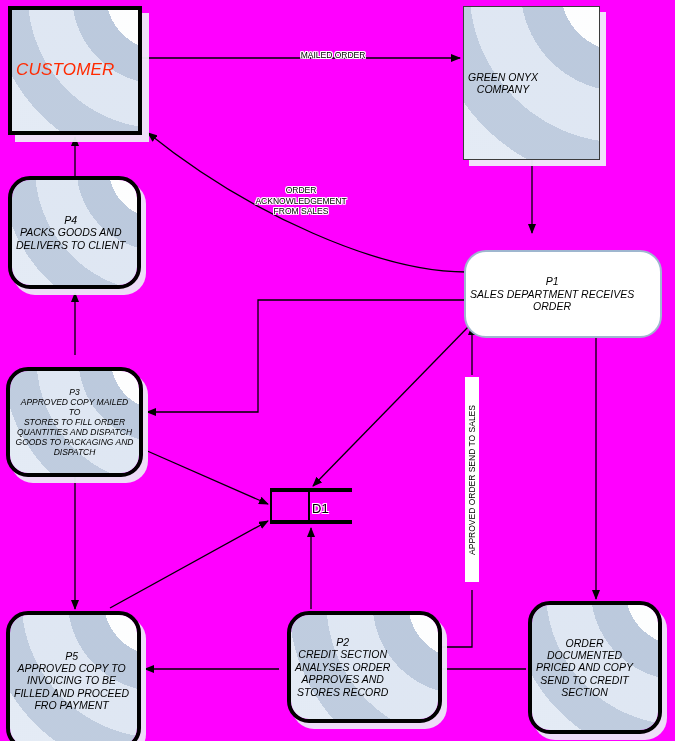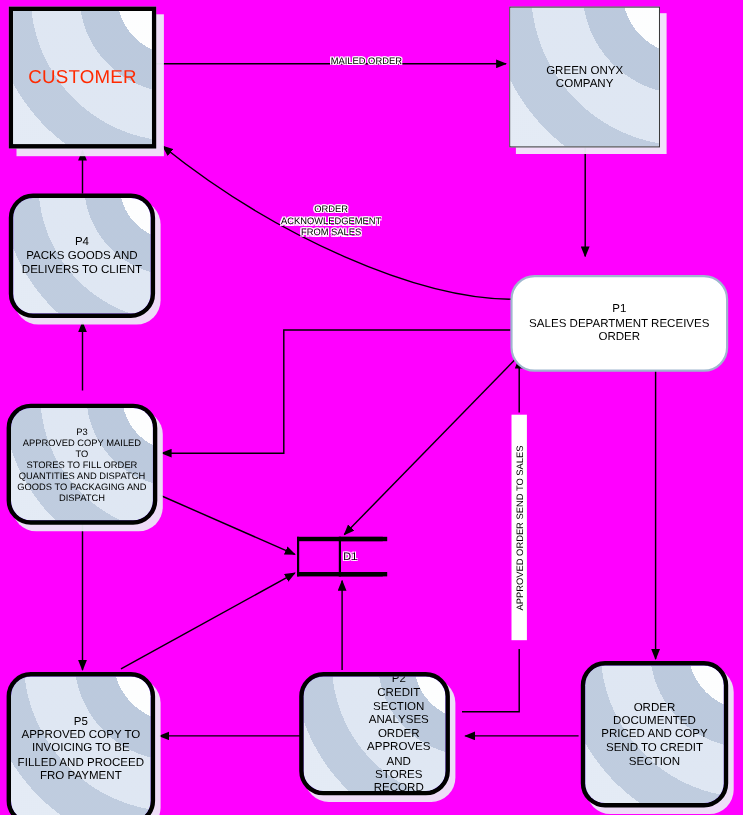--- a/index.html
+++ b/index.html
@@ -10,23 +10,24 @@
     position:relative;
     overflow:hidden;
   }
   #canvas{position:absolute;inset:0;width:675px;height:741px;}
   svg.edges{position:absolute;left:0;top:0;width:675px;height:741px;pointer-events:none;}
 
   
   .node{
     position:absolute;
     box-sizing:border-box;
-    display:flex;align-items:center;justify-content:center;
+    display:flex;align-items:center;
     text-align:center;
     z-index:5;
+    font-style:italic;
   }
   .node .label{
     position:relative;z-index:3;
     line-height:1.18;
     color:#000;
     padding:0 4px;
     white-space:pre-line;
   }
 
   
@@ -35,21 +36,21 @@
     background:
       radial-gradient(circle at 118% -12%, rgba(255,255,255,.95) 0 27%, rgba(186,200,220,.95) 27% 44%, rgba(223,231,243,.9) 44% 66%, rgba(186,200,220,.85) 66% 84%, rgba(228,235,245,.95) 84% 100%),
       linear-gradient(#dfe6f0,#dfe6f0);
     z-index:1;
   }
 
   
   .process{
     border:4px solid #000;
     border-radius:22px;
-    background:#8b5cf6;
+    background:#d946ef;
     overflow:hidden;
     box-shadow:5px 6px 0 0 rgba(236,232,247,.95);
   }
   .process .fillgrad{border-radius:18px;}
 
   
   .entity{
     border:4px solid #000;
     background:#dfe6f0;
     overflow:hidden;
@@ -68,57 +69,57 @@
   .process-plain{
     border:2px solid #9fb6cf;
     border-radius:22px;
     background:#ffffff;
   }
 
   
   #node-customer{left:8px;top:6px;width:134px;height:129px;}
   #node-customer .label{color:#FF2A00;font-size:17px;letter-spacing:.2px;}
 
-  #node-greenonyx{left:463px;top:6px;width:137px;height:128px;}
+  #node-greenonyx{left:463px;top:6px;width:137px;height:154px;}
   #node-greenonyx .label{font-size:10.5px;}
 
   #node-p4{left:8px;top:176px;width:133px;height:113px;}
   #node-p4 .label{font-size:10.5px;}
 
   #node-p3{left:6px;top:355px;width:137px;height:110px;margin-top:12px;}
   #node-p3 .label{font-size:8.5px;}
 
   #node-p1{left:464px;top:250px;width:198px;height:88px;}
   #node-p1 .label{font-size:10.5px;}
 
   #node-p5{left:6px;top:611px;width:135px;height:139px;}
   #node-p5 .label{font-size:10.5px;}
 
-  #node-p2{left:272px;top:611px;width:137px;height:112px;padding-left:44px;}
+  #node-p2{left:287px;top:611px;width:155px;height:112px;}
   #node-p2 .label{font-size:10.5px;}
 
   #node-orderdoc{left:528px;top:601px;width:134px;height:133px;}
   #node-orderdoc .label{font-size:10.5px;}
 
   
   #node-d1{
     position:absolute;left:270px;top:488px;width:78px;height:36px;z-index:6;
     box-sizing:border-box;
     border-top:4px solid #000;
     border-bottom:4px solid #000;
     border-left:2px solid #000;
     border-right:none;
     background:transparent;
   }
   #node-d1 .d1-divider{
     position:absolute;left:36px;top:-4px;bottom:-4px;width:2px;background:#000;
   }
   #node-d1 .d1-text{
     position:absolute;left:40px;top:9px;
-    font-size:10px;color:#000;
+    font-size:13px;color:#000;
     text-shadow:
       -1px -1px 0 #fff, 1px -1px 0 #fff,
       -1px  1px 0 #fff, 1px  1px 0 #fff;
   }
   
   #node-d1 .d1-bar-top,
   #node-d1 .d1-bar-bottom{
     position:absolute;left:36px;width:44px;height:4px;background:#000;
   }
   #node-d1 .d1-bar-top{top:-4px;}

